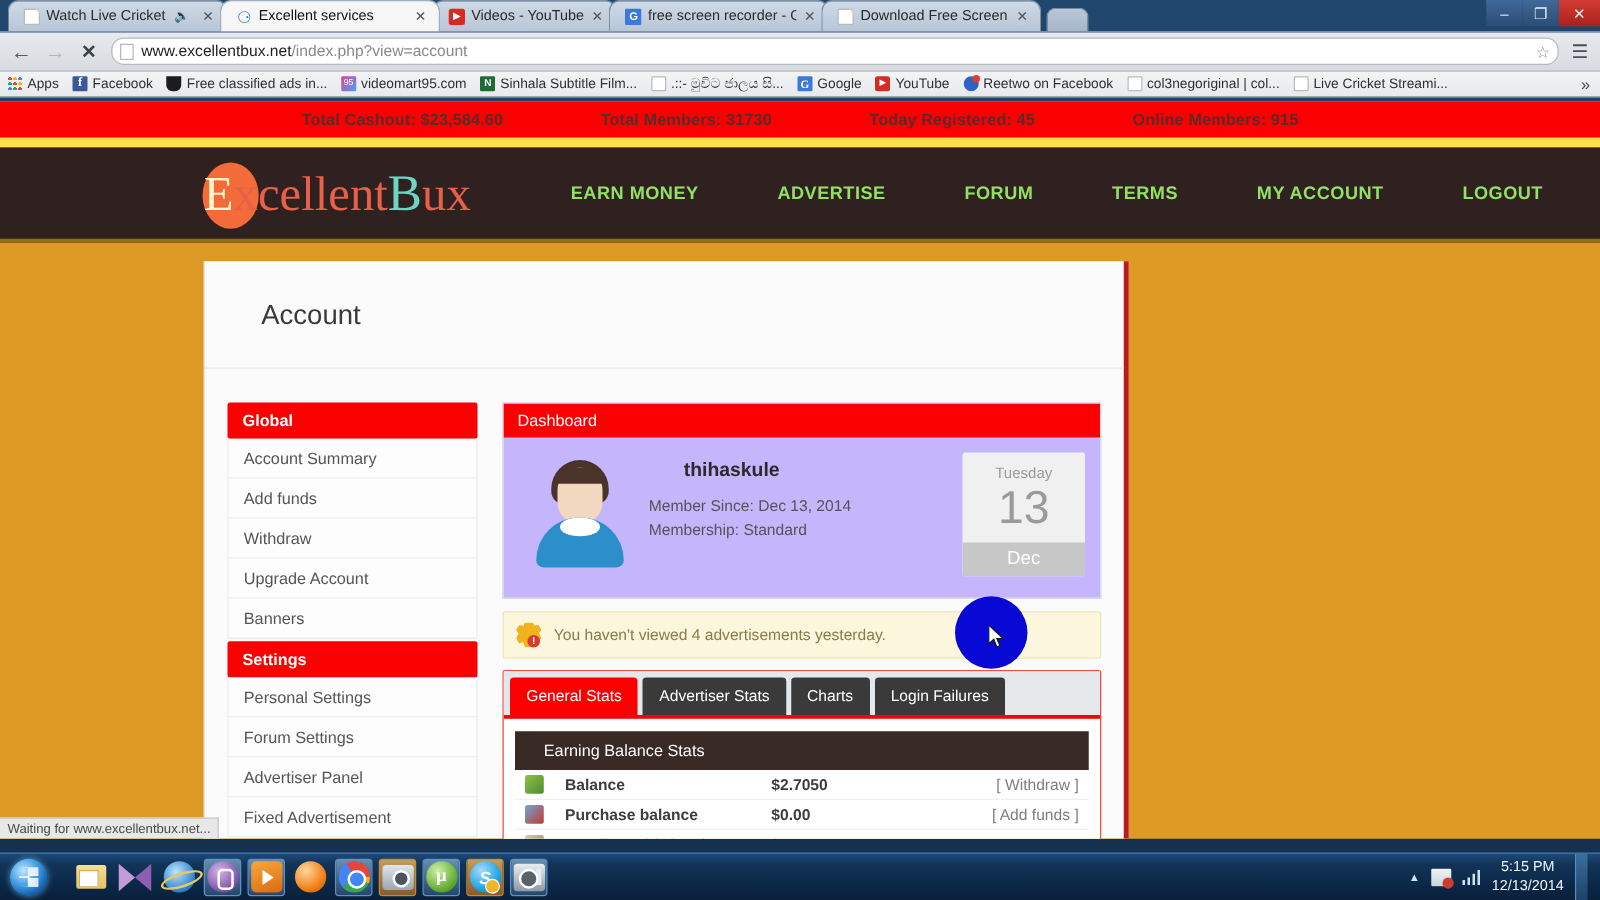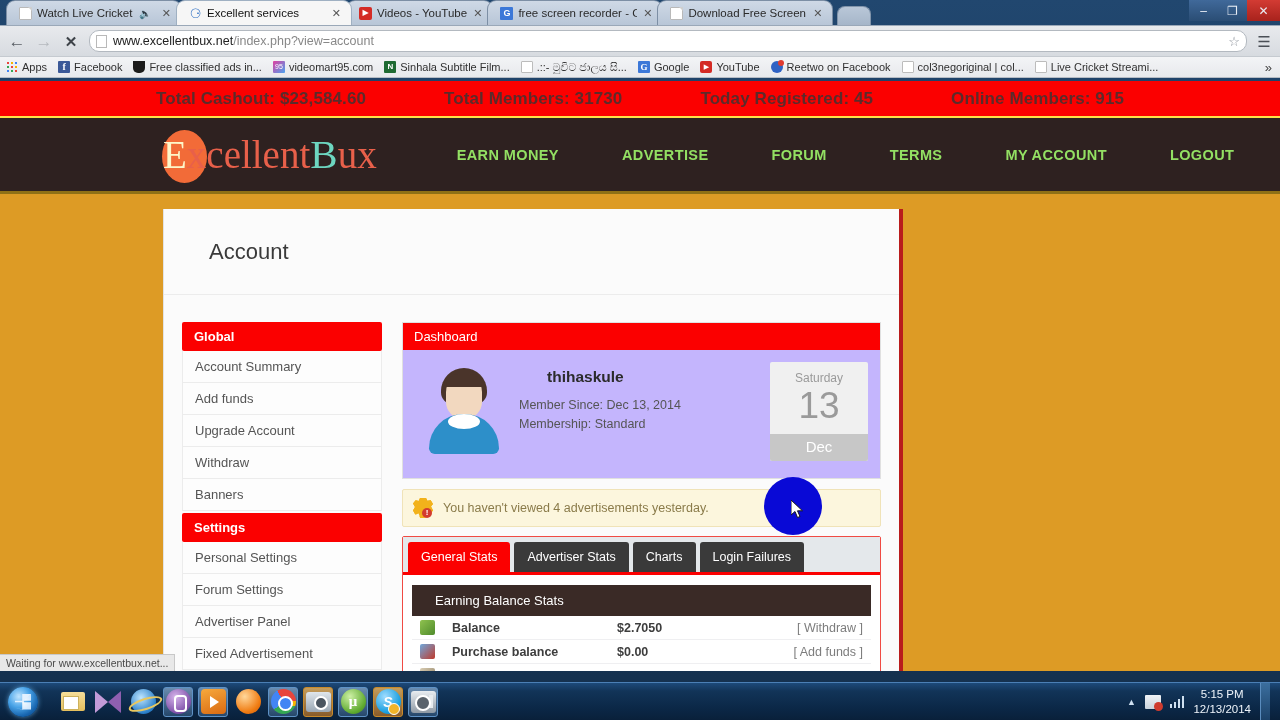--- a/index.html
+++ b/index.html
@@ -115,23 +115,23 @@
   .bmico.rt::after{content:"";position:absolute;right:-1px;top:-1px;width:6px;height:6px;background:#e13b2f;border-radius:50%;}
   .bm-more{ margin-left:auto; font-size:13px; color:#444; flex:0 0 auto; padding-right:2px;}
 
   
   .viewport {
     position:absolute; left:0; top:81px; width:1280px; height:590px;
     background:#dd9b25; overflow:hidden;
   }
   
   .statstrip{
-    height:37px; background:#fb0000; border-bottom:2px solid #fde047;
+    height:37px; background:#fb0000; border-bottom:8px solid #fde047;
     display:flex; align-items:center; justify-content:center; gap:78px;
-    color:#5b2b2b; font-size:17px; font-weight:bold; letter-spacing:.1px;
+    color:#5b2b2b; font-size:13px; font-weight:bold; letter-spacing:.1px;
   }
   .statstrip .sitem{ white-space:nowrap; }
 
   
   .siteheader{
     height:76px; background:#2e2120; display:flex; align-items:center;
     border-bottom:3px solid #8f7016;
   }
   .logo{ margin-left:163px; display:flex; align-items:center; position:relative;
          font-family:"Liberation Serif",serif; }
@@ -451,22 +451,22 @@
 
       <div class="canvas">
         <div class="pagetitle">Account</div>
 
         <div class="cols">
 
           <div class="sidebar">
             <div class="sb-head">Global</div>
             <div class="sb-item">Account Summary</div>
             <div class="sb-item">Add funds</div>
+            <div class="sb-item">Withdraw</div>
             <div class="sb-item">Upgrade Account</div>
-            <div class="sb-item">Withdraw</div>
             <div class="sb-item">Banners</div>
             <div class="sb-gap"></div>
             <div class="sb-head">Settings</div>
             <div class="sb-item">Personal Settings</div>
             <div class="sb-item">Forum Settings</div>
             <div class="sb-item">Advertiser Panel</div>
             <div class="sb-item">Fixed Advertisement</div>
           </div>
 
           <div class="main">
@@ -480,21 +480,21 @@
                   <span class="neck"></span>
                     <span class="body"></span>
                     <span class="collar"></span>
                 </div>
                 <div class="uinfo">
                   <div class="uname">thihaskule</div>
                   <div class="uline">Member Since: Dec 13, 2014</div>
                   <div class="uline">Membership: Standard</div>
                 </div>
                 <div class="cal">
-                  <div class="dow">Saturday</div>
+                  <div class="dow">Tuesday</div>
                   <div class="day">13</div>
                   <div class="mon">Dec</div>
                 </div>
               </div>
             </div>
 
             <div class="alert">
               <span class="gear">
                 <span class="g"></span>
                   <span class="dot">!</span>

